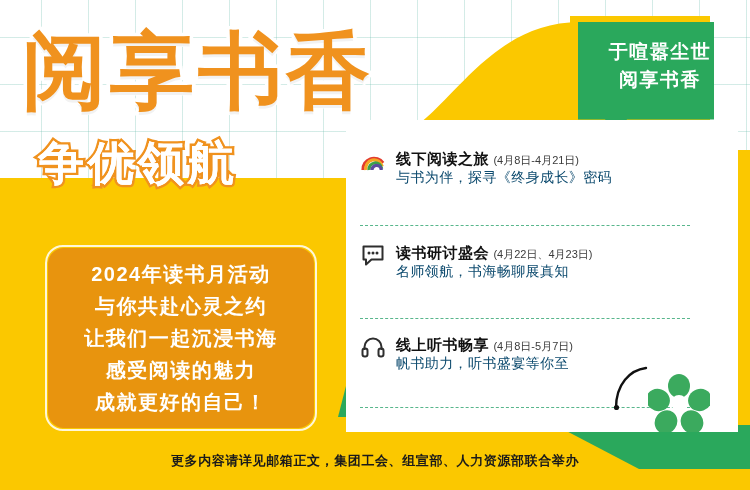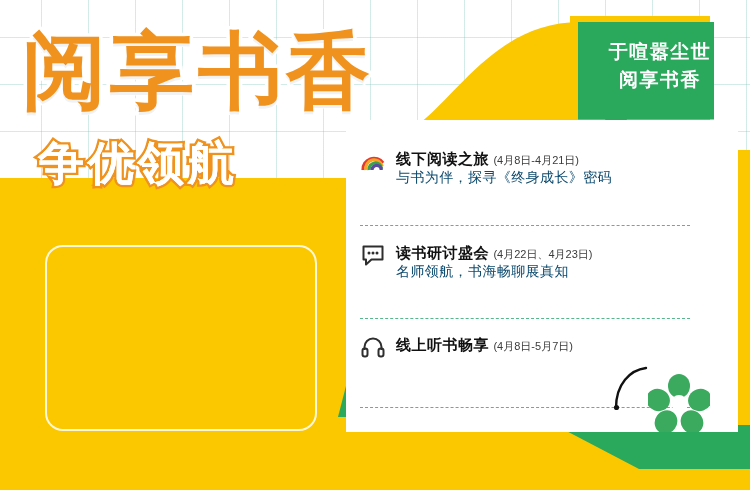--- a/index.html
+++ b/index.html
@@ -182,20 +182,27 @@
   <div class="bubble">
     <div class="line">于喧嚣尘世</div>
     <div class="line">阅享书香</div>
   </div>
 
   <div class="title-main">阅享书香</div>
   <div class="title-sub">争优领航</div>
   <div class="title-sub-fill">争优领航</div>
 
   <div class="orange-box-outline"></div>
+  <div class="orange-box">
+    <div class="oline">2024年读书月活动</div>
+    <div class="oline">与你共赴心灵之约</div>
+    <div class="oline">让我们一起沉浸书海</div>
+    <div class="oline">感受阅读的魅力</div>
+    <div class="oline">成就更好的自己！</div>
+  </div>
 
   <div class="green-tri-left"></div>
   <div class="green-tri-bottom"></div>
 
   <div class="card">
 
     <div class="item" style="top:30px;">
       <div class="item-row">
         <span class="item-icon">
           <svg width="24" height="20" viewBox="0 0 24 20">
@@ -247,20 +254,21 @@
             <path d="M3.5 14 V11 a8.5 8.5 0 0 1 17 0 v3" fill="none" stroke="#2e2e2e" stroke-width="2"></path>
             <rect x="1.5" y="12.5" width="5" height="8" rx="2.2" fill="none" stroke="#2e2e2e" stroke-width="2"></rect>
             <rect x="17.5" y="12.5" width="5" height="8" rx="2.2" fill="none" stroke="#2e2e2e" stroke-width="2"></rect>
           </svg>
         </span>
         <span class="item-text">
           <span class="item-head">
             <span class="item-title">线上听书畅享</span>
             <span class="item-date">(4月8日-5月7日)</span>
           </span>
+          <div class="item-desc">帆书助力，听书盛宴等你至</div>
         </span>
       </div>
     </div>
 
     <div class="divider" style="top:287px;"></div>
   </div>
 
   <div class="arrow-curve">
     <svg width="40" height="44" viewBox="0 0 40 44">
       <path d="M4 42 C 4 18, 18 4, 34 2" stroke="#111111" stroke-width="2.4" fill="none" stroke-linecap="round"></path>
@@ -274,14 +282,15 @@
         <ellipse cx="31" cy="12" rx="11" ry="12"></ellipse>
         <ellipse cx="52" cy="26" rx="11" ry="12" transform="rotate(72 52 26)"></ellipse>
         <ellipse cx="44" cy="48" rx="11" ry="12" transform="rotate(144 44 48)"></ellipse>
         <ellipse cx="18" cy="48" rx="11" ry="12" transform="rotate(216 18 48)"></ellipse>
         <ellipse cx="10" cy="26" rx="11" ry="12" transform="rotate(288 10 26)"></ellipse>
       </g>
       <circle cx="31" cy="29" r="8" fill="#ffffff"></circle>
     </svg>
   </div>
 
+  <div class="footer">更多内容请详见邮箱正文，集团工会、组宣部、人力资源部联合举办</div>
 
 </div>
 
 </body></html>

